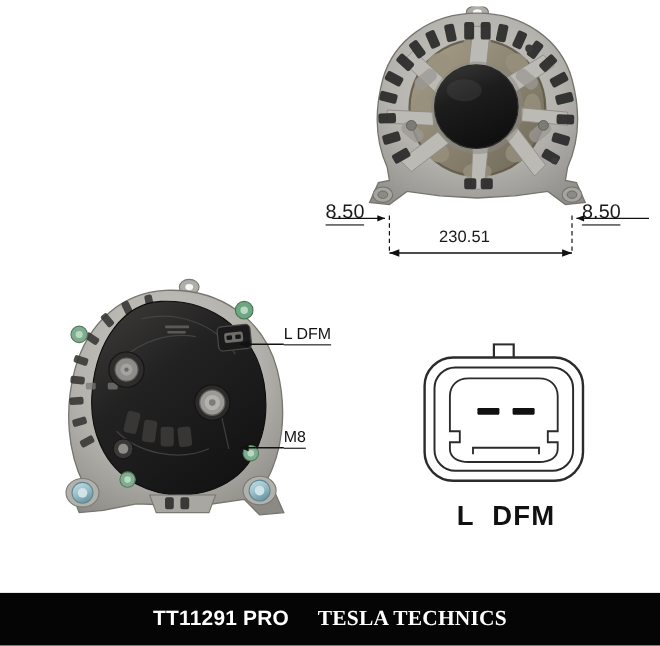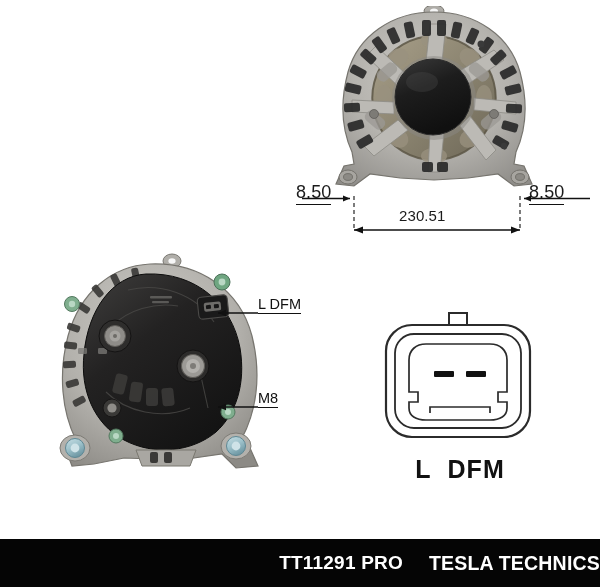--- a/index.html
+++ b/index.html
@@ -26,29 +26,29 @@
   
   .callout-text{
     font-size:14.5px;color:#111;white-space:nowrap;
     font-family:"Liberation Sans", sans-serif;
   }
 
   
   .footer{
     position:absolute;left:0;top:539px;width:600px;height:48px;
     background:#050505;
-    display:flex;align-items:center;justify-content:flex-end;gap:26px;
+    display:flex;align-items:center;justify-content:center;gap:26px;
   }
   .footer-part{
     color:#fff;font-size:19px;font-weight:bold;letter-spacing:.2px;
     font-family:"Liberation Sans", sans-serif;
   }
   .footer-brand{
     color:#fff;font-size:19.5px;font-weight:bold;letter-spacing:.2px;
-    font-family:Liberation Sans, sans-serif;
+    font-family:Liberation Serif, serif;
   }
 
   
   .conn-label{
     position:absolute;left:385px;top:455px;width:150px;
     text-align:center;font-size:25px;font-weight:bold;color:#111;
     letter-spacing:1px;font-family:"Liberation Sans", sans-serif;
   }
   .conn-label .sp{display:inline-block;width:16px;}
 

